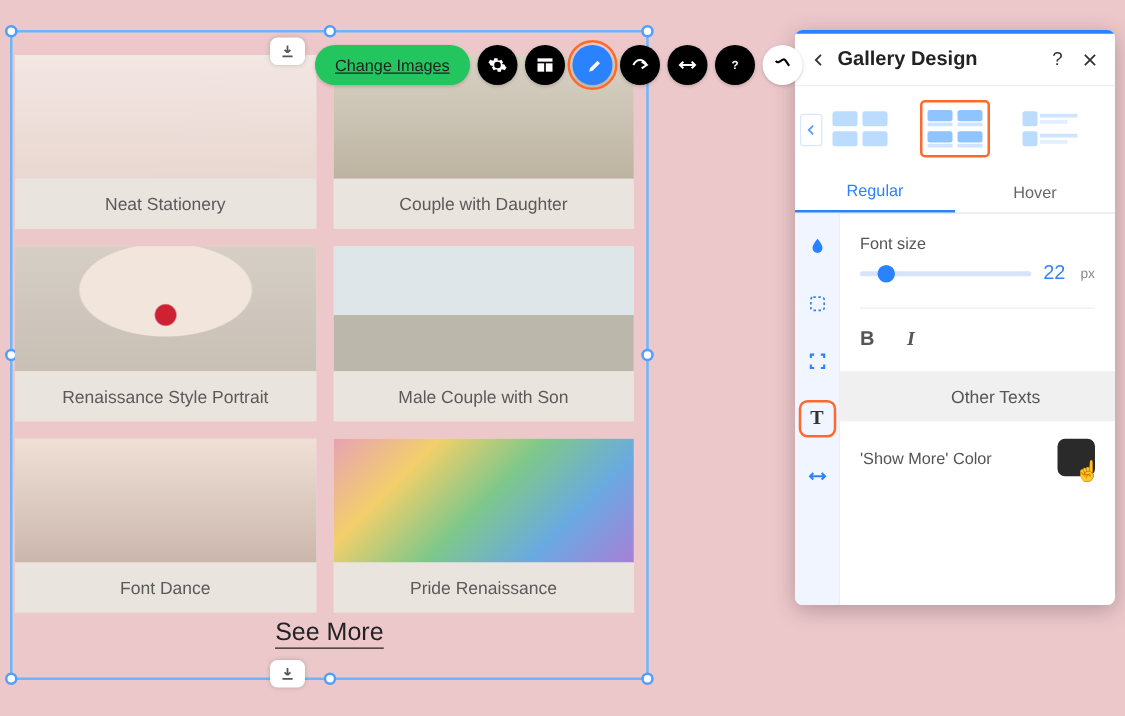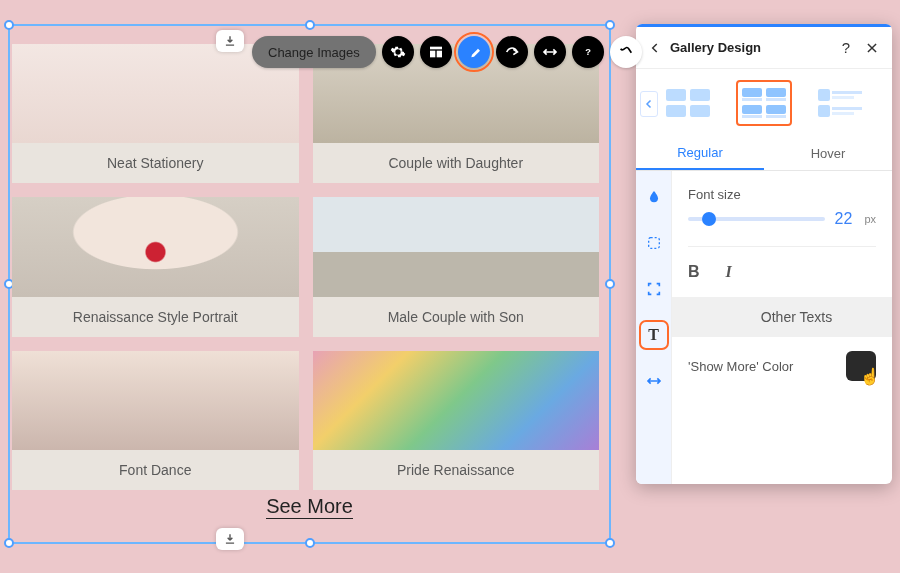--- a/index.html
+++ b/index.html
@@ -4,21 +4,21 @@
 <style>
   * { box-sizing: border-box; margin: 0; padding: 0; font-family: "Helvetica Neue", Arial, sans-serif; }
   body {
     width: 900px; height: 573px; overflow: hidden;
     background: #ecc8cb;
     position: relative;
   }
 
   
   .gallery-wrap {
-    position: absolute; left: 8px; top: 24px; width: 603px; height: 520px;
+    position: absolute; left: 8px; top: 24px; width: 511px; height: 520px;
     border: 2px solid #6cb6ff;
     background: transparent;
   }
   .sel-handle {
     position: absolute; width: 10px; height: 10px; border-radius: 50%;
     background: #fff; border: 2px solid #4f9fff;
   }
   .sel-handle.tl { left: -6px; top: -6px; }
   .sel-handle.tr { right: -6px; top: -6px; }
   .sel-handle.bl { left: -6px; bottom: -6px; }
@@ -61,23 +61,24 @@
   .im5 { background: linear-gradient(180deg,#efe0d6,#cbb6ad); }
   .im6 { background: linear-gradient(135deg,#e7a2b5,#f2cf6a,#7fc88a,#6aa9e2,#a87fd6); }
 
   
   .toolbar {
     position: absolute; left: 252px; top: 36px; height: 32px;
     display: flex; align-items: center; gap: 6px;
     z-index: 10;
   }
   .toolbar .label-pill {
-    background: #737373; border-radius: 16px; height: 32px; padding: 0 16px;
+    background: #22c55e; border-radius: 16px; height: 32px; padding: 0 16px;
     display: flex; align-items: center; font-size: 13px; color: #222;
     box-shadow: 0 1px 3px rgba(0,0,0,.2);
+    text-decoration: underline;
   }
   .toolbar .circ {
     width: 32px; height: 32px; border-radius: 50%; background: #fff;
     display: flex; align-items: center; justify-content: center;
     box-shadow: 0 1px 3px rgba(0,0,0,.2);
   }
   .toolbar .circ.dark { background: #000; color: #fff; }
   .toolbar .circ.blue { background: #2a82ff; color: #fff; }
   .toolbar svg { width: 16px; height: 16px; }
   .hilite-orange { outline: 2px solid #ff6a2b; outline-offset: 2px; border-radius: 6px; }
@@ -87,21 +88,21 @@
     position: absolute; right: 8px; top: 24px; width: 256px; height: 460px;
     background: #fff; border-radius: 6px; box-shadow: 0 4px 18px rgba(0,0,0,.25);
     display: flex; flex-direction: column; overflow: hidden;
   }
   .panel-topbar { height: 3px; background: #2a82ff; }
   .panel-head {
     height: 42px; display: flex; align-items: center; padding: 0 10px; gap: 6px;
     border-bottom: 1px solid #eee;
   }
   .panel-head .back { width: 18px; display:flex;align-items:center;justify-content:center; color:#333; }
-  .panel-head .title { flex: 1; font-size: 13px; font-weight: 700; color: #222; }
+  .panel-head .title { flex: 1; font-size: 16px; font-weight: 700; color: #222; }
   .panel-head .help, .panel-head .close { width: 20px; height:20px; display:flex;align-items:center;justify-content:center; color:#333; font-size:15px; }
 
   .layout-row { height: 68px; display:flex; align-items:center; justify-content:center; gap:20px; position: relative; }
   .layout-chevron { position:absolute; left:4px; top:22px; width:18px; height:26px;
     background:#fff; border:1px solid #d8e6ff; border-radius:3px; color:#5aa0ff;
     display:flex;align-items:center;justify-content:center; font-size:14px;}
   .layout-opt { width:56px; height:46px; border:1px solid transparent; border-radius:4px;
     display:flex; align-items:center; justify-content:center; }
   .layout-opt.selected { border: 2px solid #ff6a2b; }
   .layout-opt svg { width: 48px; height: 36px; }

